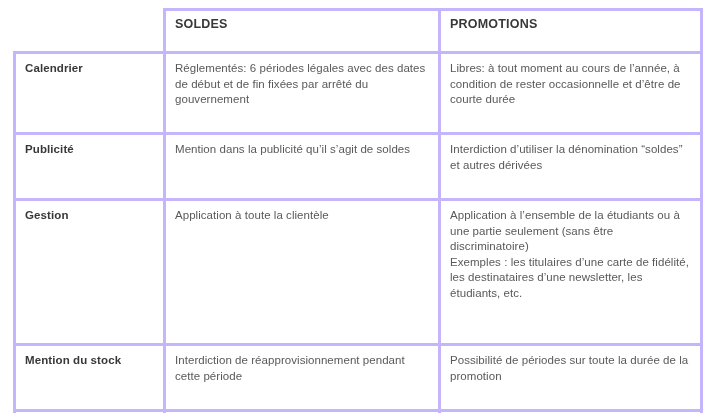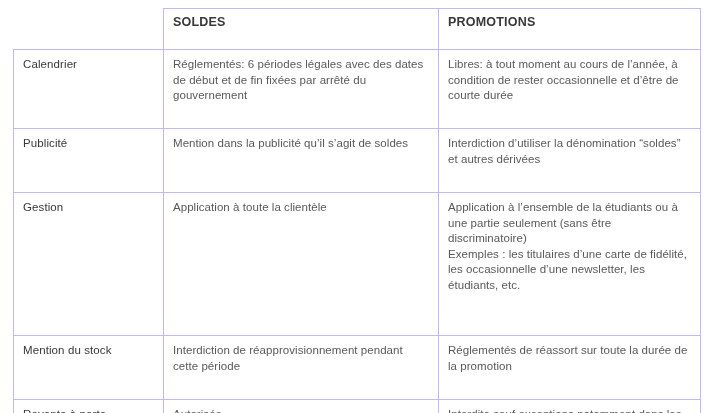--- a/index.html
+++ b/index.html
@@ -21,21 +21,21 @@
   }
   .comparison-table {
     position: absolute;
     left: 13px;
     top: 8px;
     width: 687px;
     border-collapse: collapse;
     table-layout: fixed;
   }
   .comparison-table td {
-    border: 1px solid #c4b5fd;
+    border: 3px solid #c4b5fd;
     vertical-align: top;
     padding: 7px 8px 9px 9px;
     font-size: 11.5px;
     line-height: 15.5px;
     color: #595959;
     letter-spacing: 0.05px;
   }
   .col-label  { width: 150px; }
   .col-soldes { width: 275px; }
   .col-promo  { width: 262px; }
@@ -52,21 +52,21 @@
     font-size: 12.5px;
     letter-spacing: 0.2px;
   }
   tr.header-row td.corner-cell {
     border-top: none;
     border-left: none;
   }
 
   
   td.row-label {
-    font-weight: normal;
+    font-weight: bold;
     color: #383838;
     font-size: 11.5px;
     letter-spacing: 0.1px;
   }
 
   
   tr.row-calendrier td { height: 62px; }
   tr.row-publicite  td { height: 47px; }
   tr.row-clients    td { height: 126px; }
   tr.row-gestion    td { height: 47px; }
@@ -105,28 +105,28 @@
         <td class="row-label">Publicité</td>
         <td class="cell-text">Mention dans la publicité qu’il s’agit de soldes</td>
         <td class="cell-text">Interdiction d’utiliser la dénomination “soldes” et autres dérivées</td>
       </tr>
 
       <tr class="row-clients">
         <td class="row-label">Gestion</td>
         <td class="cell-text">Application à toute la clientèle</td>
         <td class="cell-text">
           <p>Application à l’ensemble de la étudiants ou à une partie seulement (sans être discriminatoire)</p>
-          <p>Exemples : les titulaires d’une carte de fidélité, les occasionnelle d’une newsletter, les étudiants, etc.</p>
+          <p>Exemples : les titulaires d’une carte de fidélité, les destinataires d’une newsletter, les étudiants, etc.</p>
         </td>
       </tr>
 
       <tr class="row-gestion">
         <td class="row-label">Mention du stock</td>
         <td class="cell-text">Interdiction de réapprovisionnement pendant cette période</td>
-        <td class="cell-text">Réglementés de réassort sur toute la durée de la promotion</td>
+        <td class="cell-text">Possibilité de périodes sur toute la durée de la promotion</td>
       </tr>
 
       <tr class="row-revente">
         <td class="row-label">Revente à perte</td>
         <td class="cell-text">Autorisée</td>
         <td class="cell-text">Interdite sauf exceptions notamment dans les cas prévus par l’article Lp.442-4 du code de commerce</td>
       </tr>
 
     </tbody>
   </table>

